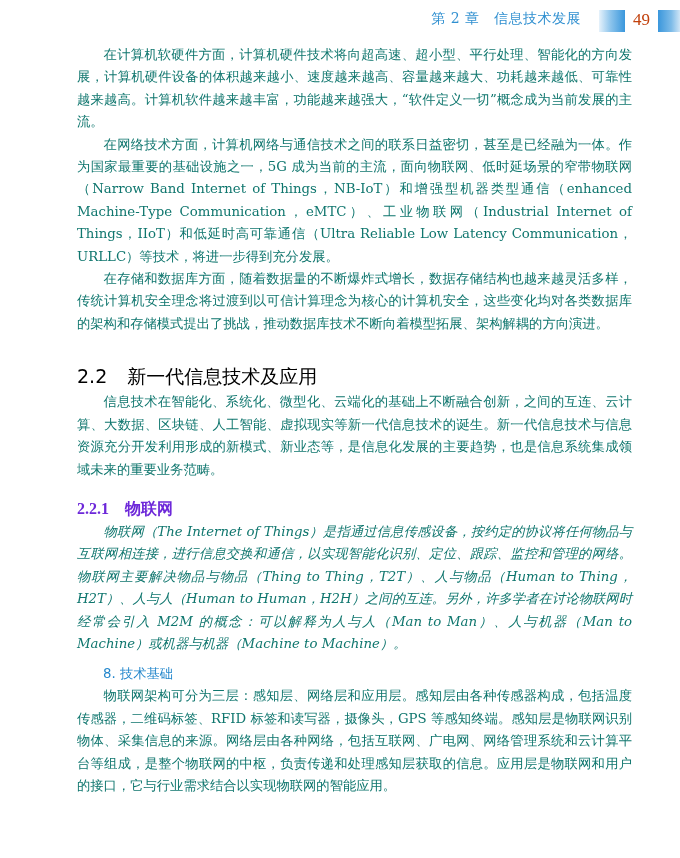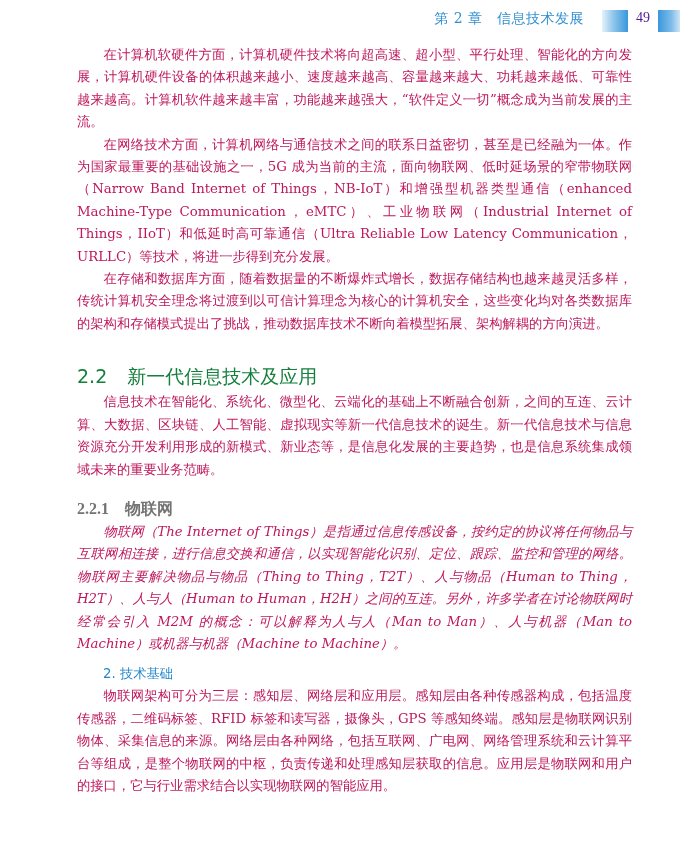--- a/index.html
+++ b/index.html
@@ -30,59 +30,59 @@
       margin-right: 18px;
     }
     .header .block-left {
       width: 26px;
       height: 22px;
       background: linear-gradient(to right, #e6f2fb 0%, #8cc4ec 45%, #3a97dc 100%);
       margin-right: 8px;
     }
     .header .page-num {
       font-family: "Liberation Serif", serif;
-      font-size: 14px;
-      color: #4c1d95;
+      font-size: 17px;
+      color: #c2410c;
       margin-right: 8px;
     }
     .header .block-right {
       width: 22px;
       height: 22px;
       background: linear-gradient(to right, #3a97dc 0%, #7dbbe8 60%, #cfe5f6 100%);
     }
     .content {
       position: absolute;
       left: 77px;
       top: 44px;
       width: 555px;
     }
     p.body {
       margin: 0;
       font-size: 13.3px;
       line-height: 22.4px;
       text-indent: 2em;
       text-align: justify;
-      color: #be185d;
+      color: #0f766e;
     }
     .h2 {
       margin: 26px 0 0 0;
       font-family: "DejaVu Sans", "Liberation Sans", sans-serif;
       font-size: 19px;
-      color: #15803d;
+      color: #000000;
       height: 30px;
       line-height: 30px;
     }
     .h2 .num { margin-right: 20px; }
     .h2-after { margin-top: 15px; }
     .h3 {
       margin: 16px 0 0 0;
       font-family: "Liberation Serif", serif;
       font-weight: bold;
       font-size: 16px;
-      color: #737373;
+      color: #6d28d9;
       height: 24px;
       line-height: 24px;
     }
     .h3 .num { margin-right: 16px; }
     .h3 .title { font-family: "DejaVu Serif", serif; font-weight: bold; }
     .h3-after { margin-top: 6px; font-style: italic; }
     .h4 {
       margin: 8px 0 0 26px;
       font-family: "DejaVu Sans", "Liberation Sans", sans-serif;
       font-size: 13.3px;
@@ -110,15 +110,15 @@
   <div class="h2">
     <span class="num">2.2</span><span class="title">新一代信息技术及应用</span>
   </div>
   <p class="body h2-after">信息技术在智能化、系统化、微型化、云端化的基础上不断融合创新，之间的互连、云计算、大数据、区块链、人工智能、虚拟现实等新一代信息技术的诞生。新一代信息技术与信息资源充分开发利用形成的新模式、新业态等，是信息化发展的主要趋势，也是信息系统集成领域未来的重要业务范畴。</p>
 
   <div class="h3">
     <span class="num">2.2.1</span><span class="title">物联网</span>
   </div>
   <p class="body h3-after">物联网（The Internet of Things）是指通过信息传感设备，按约定的协议将任何物品与互联网相连接，进行信息交换和通信，以实现智能化识别、定位、跟踪、监控和管理的网络。物联网主要解决物品与物品（Thing to Thing，T2T）、人与物品（Human to Thing，H2T）、人与人（Human to Human，H2H）之间的互连。另外，许多学者在讨论物联网时经常会引入 M2M 的概念：可以解释为人与人（Man to Man）、人与机器（Man to Machine）或机器与机器（Machine to Machine）。</p>
 
-  <div class="h4">2. 技术基础</div>
+  <div class="h4">8. 技术基础</div>
   <p class="body h4-after">物联网架构可分为三层：感知层、网络层和应用层。感知层由各种传感器构成，包括温度传感器，二维码标签、RFID 标签和读写器，摄像头，GPS 等感知终端。感知层是物联网识别物体、采集信息的来源。网络层由各种网络，包括互联网、广电网、网络管理系统和云计算平台等组成，是整个物联网的中枢，负责传递和处理感知层获取的信息。应用层是物联网和用户的接口，它与行业需求结合以实现物联网的智能应用。</p>
 </div>
 
 </body></html>

